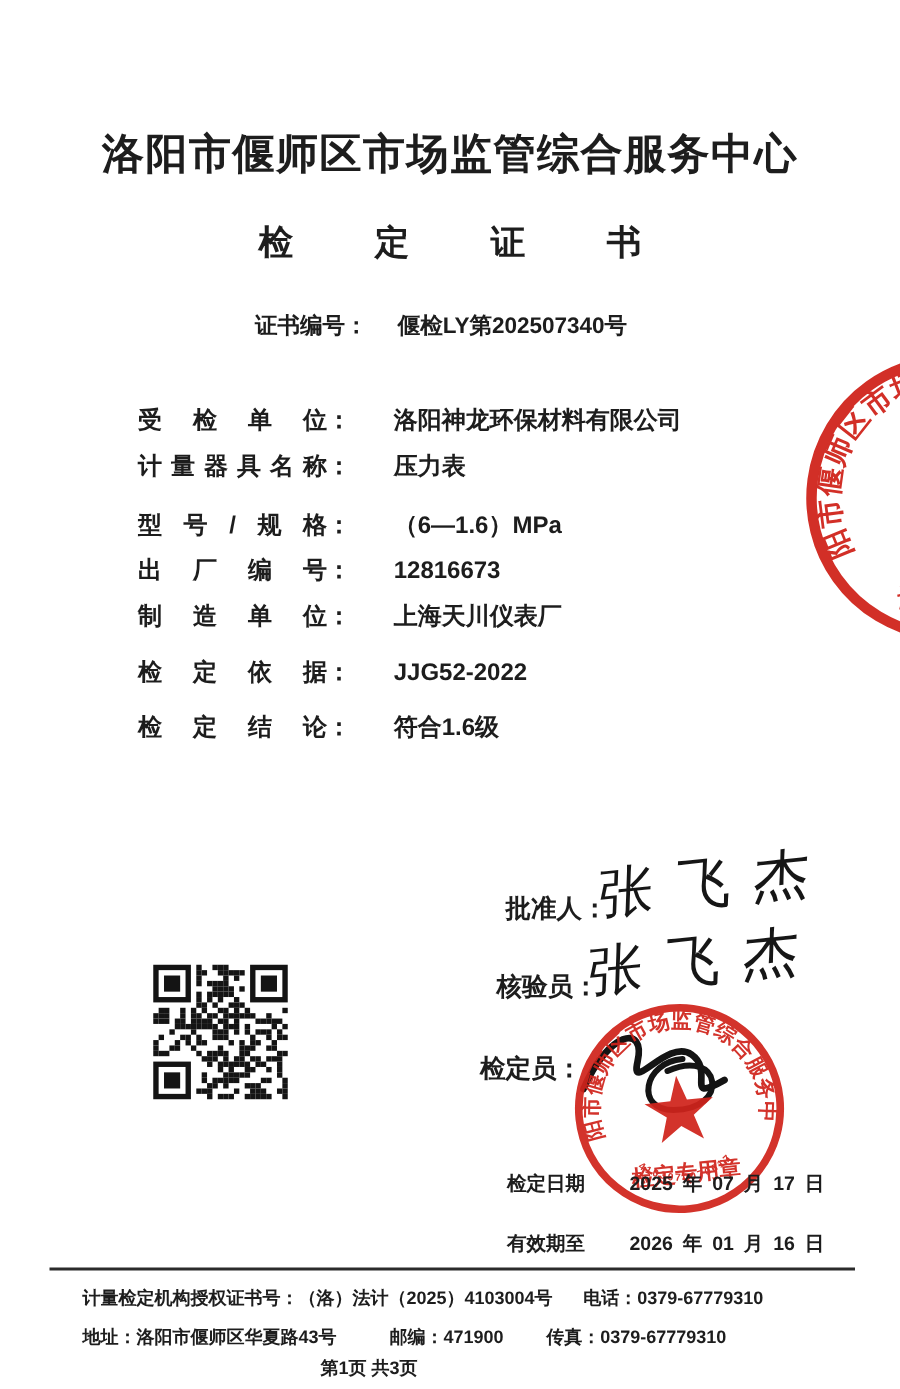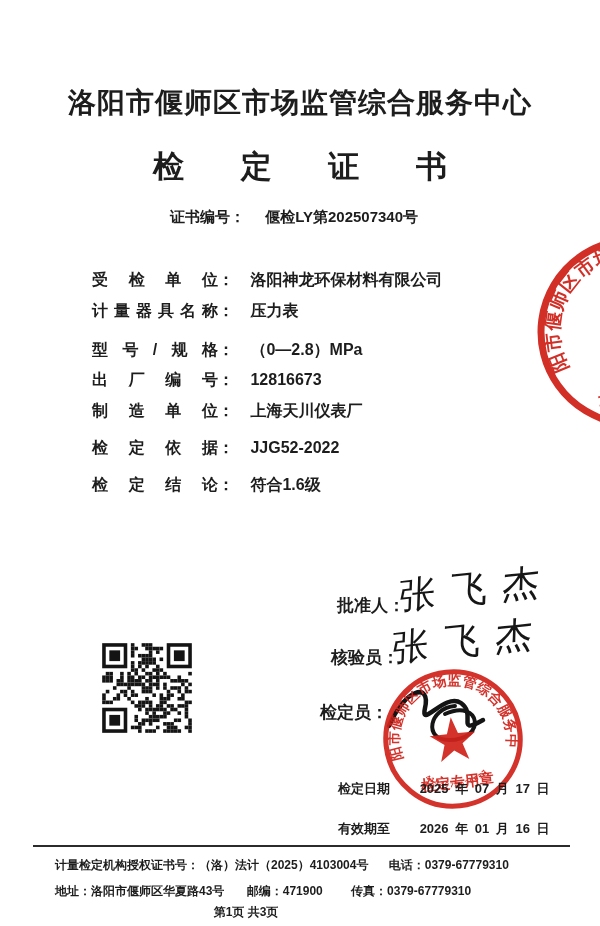--- a/index.html
+++ b/index.html
@@ -2,47 +2,47 @@
 <html><head>
 <meta charset="utf-8">
 <style>
   html,body{margin:0;padding:0}
   body{
     width:600px;height:926px;background:#ffffff;position:relative;overflow:hidden;
     font-family:"Liberation Sans","DejaVu Sans",sans-serif;color:#1d1d1d;
   }
   .abs{position:absolute;white-space:nowrap}
   .org-title{top:84px;left:0;width:600px;text-align:center;font-size:28px;font-weight:700;letter-spacing:1px}
-  .doc-title{top:146px;left:0;width:600px;text-align:center;font-size:31px;font-weight:700;letter-spacing:24px;text-indent:24px}
+  .doc-title{top:146px;left:0;width:600px;text-align:center;font-size:23px;font-weight:700;letter-spacing:24px;text-indent:24px}
   .cert-line{top:208px;left:170px;font-size:15px;font-weight:700}
   .cert-line .val{margin-left:16px}
   .field{left:92px;font-size:16px;font-weight:700}
   .field .lbl{display:inline-block;width:126px;text-align:justify;text-align-last:justify}
-  .field .val{margin-left:12px;font-weight:600}
+  .field .val{margin-left:24px;font-weight:600}
   .f0{top:270px}.f1{top:301px}.f2{top:340px}.f3{top:370px}.f4{top:401px}.f5{top:438px}.f6{top:475px}
   .sig-label{font-size:17px;font-weight:700}
   .s0{top:594px;left:337px}.s1{top:646px;left:331px}.s2{top:701px;left:320px}
   .sig-name{
     font-size:37px;font-weight:400;color:#161616;letter-spacing:15px;
     transform:rotate(-6deg) skewX(-8deg);transform-origin:left center;
   }
   .n0{top:572px;left:399px}.n1{top:624px;left:392px}
   .scribble{top:676px;left:383px}
   .stamp{pointer-events:none}
   .stamp-main{top:666px;left:380px;width:146px;height:146px;transform:rotate(-6deg);opacity:.93}
   .stamp-edge{top:232px;left:533px;width:200px;height:200px;transform:rotate(-14deg);opacity:.95}
   .qr{top:636px;left:95px;width:104px;height:104px}
   .date-row{font-size:13px;font-weight:700}
   .d0{top:780px;left:338px}.d1{top:820px;left:338px}
   .date-row .val{margin-left:26px;word-spacing:3px}
   .sep{top:845px;left:33px;width:537px;height:2px;background:#2b2b2b}
   .f-line{font-size:12px;font-weight:700}
   .fl1{top:857px;left:55px}.fl2{top:883px;left:55px}
   .fl1 .seg2{margin-left:17px}
-  .fl2 .seg2{margin-left:19px}.fl2 .seg3{margin-left:25px}
+  .fl2 .seg2{margin-left:32px}.fl2 .seg3{margin-left:25px}
   .page-num{top:904px;left:0;width:492px;text-align:center;font-size:12px;font-weight:600;white-space:normal}
 </style>
 </head>
 <body>
 
 <div class="abs org-title">洛阳市偃师区市场监管综合服务中心</div>
 <div class="abs doc-title">检 定 证 书</div>
 
 <div class="abs cert-line">
   <span><span>证书编号</span><span>：</span></span>
@@ -52,21 +52,21 @@
 <div class="abs field f0">
   <span class="lbl">受检单位</span><span>：</span>
   <span class="val">洛阳神龙环保材料有限公司</span>
 </div>
 <div class="abs field f1">
   <span class="lbl">计量器具名称</span><span>：</span>
   <span class="val">压力表</span>
 </div>
 <div class="abs field f2">
   <span class="lbl">型号/规格</span><span>：</span>
-  <span class="val">（0—2.8）MPa</span>
+  <span class="val">（6—1.6）MPa</span>
 </div>
 <div class="abs field f3">
   <span class="lbl">出厂编号</span><span>：</span>
   <span class="val">12816673</span>
 </div>
 <div class="abs field f4">
   <span class="lbl">制造单位</span><span>：</span>
   <span class="val">上海天川仪表厂</span>
 </div>
 <div class="abs field f5">

